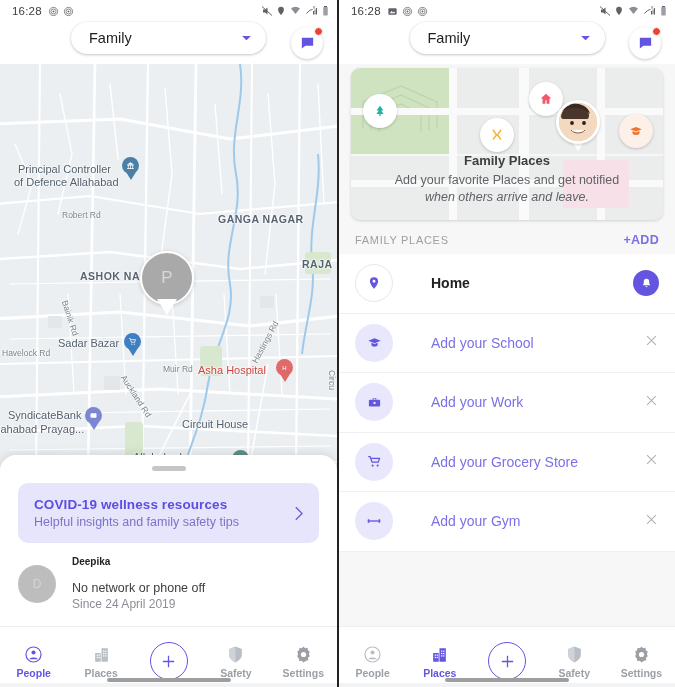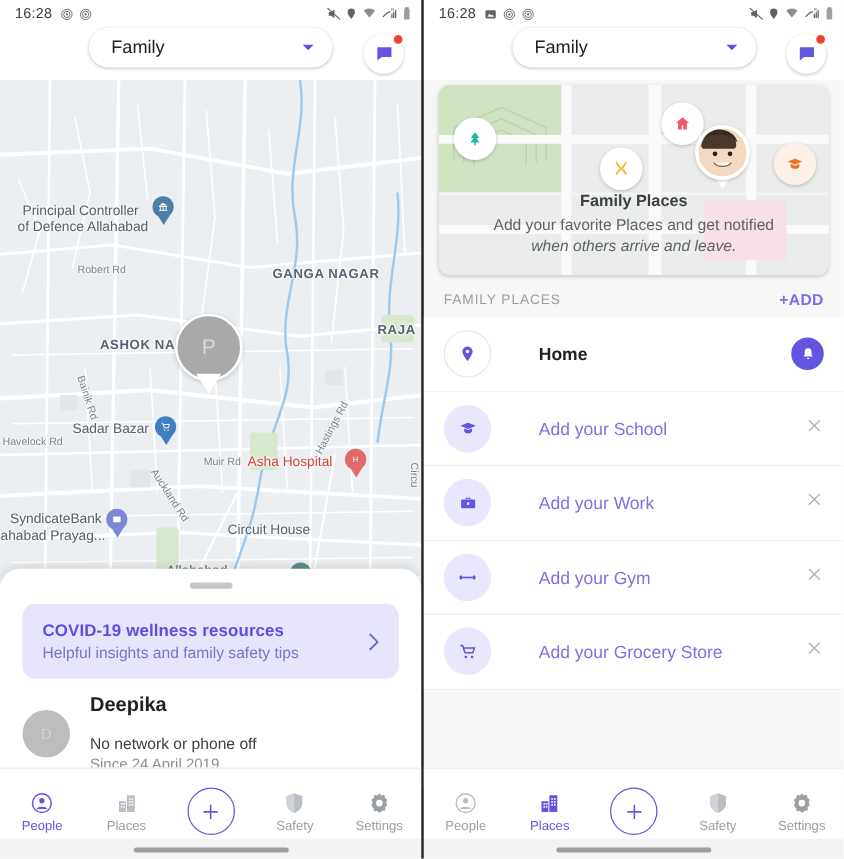--- a/index.html
+++ b/index.html
@@ -114,29 +114,29 @@
   .covid-sub { font-size: 12.5px; color: #7a73c9; margin-top: 3px; }
   .covid-chev { margin-left: auto; color: #6b61d6; font-size: 17px; font-weight: 300; }
 
   .person-row { display: flex; align-items: center; padding: 13px 18px 0; }
   .avatar-d {
     width: 38px; height: 38px; border-radius: 50%; background: #bdbdbd;
     display: flex; align-items: center; justify-content: center;
     color: #d4d4d4; font-size: 12px; flex: none;
   }
   .person-text { margin-left: 16px; }
-  .person-name { font-size: 16px; font-weight: bold; color: #202124; }
+  .person-name { font-size: 10px; font-weight: bold; color: #202124; }
   .person-status { font-size: 12.5px; color: #3c4043; margin-top: 14px; text-align: right; }
   .person-since { font-size: 12px; color: #8a8f96; margin-top: 2px; }
 
   
   .botnav {
-    position: absolute; left: 0; right: 0; bottom: 16px; height: 57px;
+    position: absolute; left: 0; right: 0; bottom: 4px; height: 57px;
     background: #fff; border-top: 1px solid #eceef0; z-index: 50;
-    display: flex; align-items: flex-start; padding-top: 18px;
+    display: flex; align-items: flex-start; padding-top: 18px; font-weight: bold;
   }
   .nav-item {
     flex: 1; display: flex; flex-direction: column; align-items: center; gap: 3px;
   }
   .nav-label { font-size: 10.5px; color: #9aa0a6; }
   .nav-item.active .nav-label { color: #6355e0; }
   .nav-plus {
     width: 38px; height: 38px; border-radius: 50%; border: 1.6px solid #6355e0;
     display: flex; align-items: center; justify-content: center; margin-top: -3px;
   }
@@ -649,43 +649,43 @@
         <span class="place-label muted">Add your Work</span>
         <div class="row-action">
           <svg width="15" height="15" viewBox="0 0 24 24">
             <path d="M5 5l14 14M19 5L5 19" stroke="#aeb2b8" stroke-width="1.7"></path>
           </svg>
         </div>
       </div>
 
       <div class="place-row">
         <div class="place-icon tinted">
+          <svg width="15" height="15" viewBox="0 0 24 24">
+            <path d="M2 4h3l3 9h10l2-6H6.5" stroke="#6355e0" stroke-width="2" fill="none"></path>
+            <circle cx="9" cy="18.5" r="1.7" fill="#6355e0"></circle>
+            <circle cx="17" cy="18.5" r="1.7" fill="#6355e0"></circle>
+          </svg>
+        </div>
+        <span class="place-label muted">Add your Grocery Store</span>
+        <div class="row-action">
+          <svg width="15" height="15" viewBox="0 0 24 24">
+            <path d="M5 5l14 14M19 5L5 19" stroke="#aeb2b8" stroke-width="1.7"></path>
+          </svg>
+        </div>
+      </div>
+
+      <div class="place-row">
+        <div class="place-icon tinted">
           <svg width="16" height="16" viewBox="0 0 24 24">
             <rect x="2.5" y="9.5" width="3" height="5" rx="1" fill="#6355e0"></rect>
             <rect x="18.5" y="9.5" width="3" height="5" rx="1" fill="#6355e0"></rect>
             <rect x="5.5" y="11" width="13" height="2" fill="#6355e0"></rect>
           </svg>
         </div>
         <span class="place-label muted">Add your Gym</span>
-        <div class="row-action">
-          <svg width="15" height="15" viewBox="0 0 24 24">
-            <path d="M5 5l14 14M19 5L5 19" stroke="#aeb2b8" stroke-width="1.7"></path>
-          </svg>
-        </div>
-      </div>
-
-      <div class="place-row">
-        <div class="place-icon tinted">
-          <svg width="15" height="15" viewBox="0 0 24 24">
-            <path d="M2 4h3l3 9h10l2-6H6.5" stroke="#6355e0" stroke-width="2" fill="none"></path>
-            <circle cx="9" cy="18.5" r="1.7" fill="#6355e0"></circle>
-            <circle cx="17" cy="18.5" r="1.7" fill="#6355e0"></circle>
-          </svg>
-        </div>
-        <span class="place-label muted">Add your Grocery Store</span>
         <div class="row-action">
           <svg width="15" height="15" viewBox="0 0 24 24">
             <path d="M5 5l14 14M19 5L5 19" stroke="#aeb2b8" stroke-width="1.7"></path>
           </svg>
         </div>
       </div>
     </div>
 
     <div class="empty-fill"></div>
 

